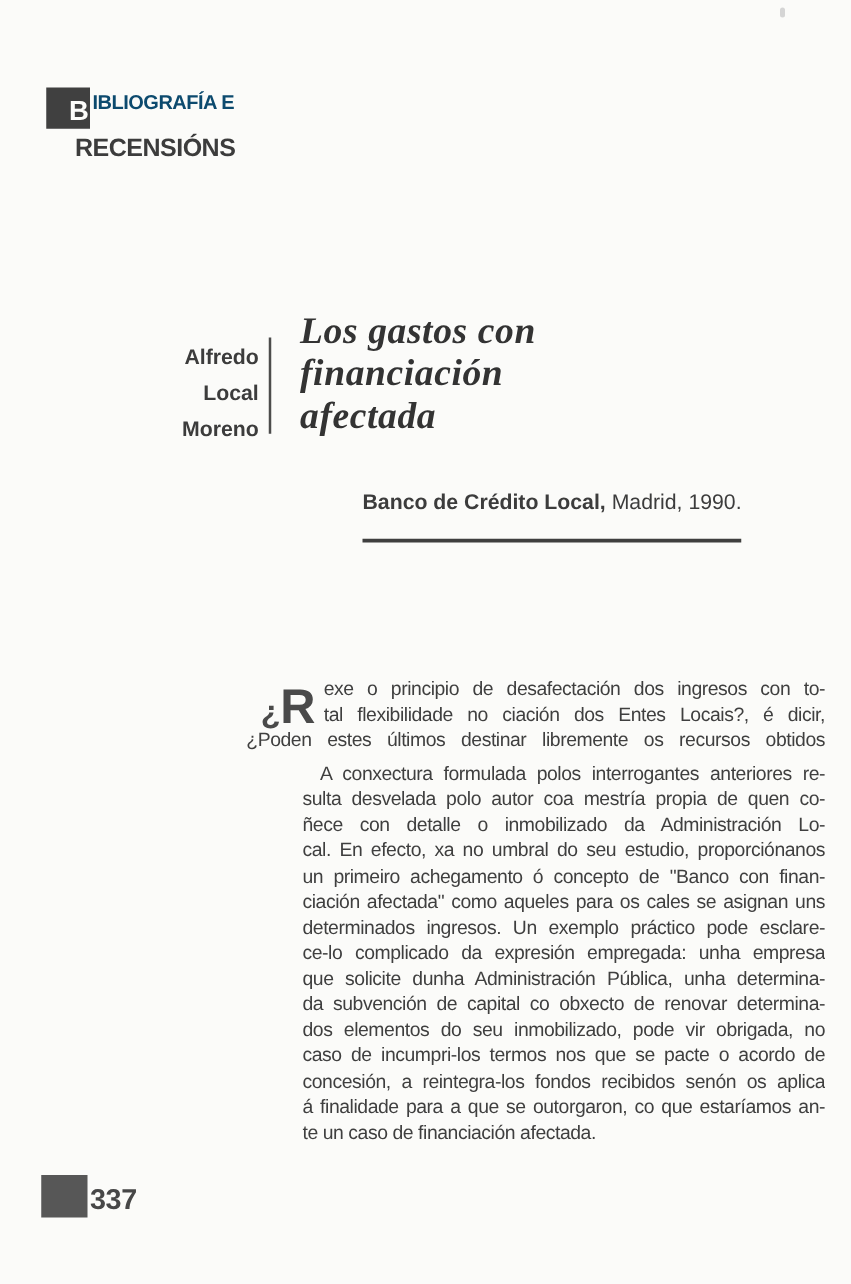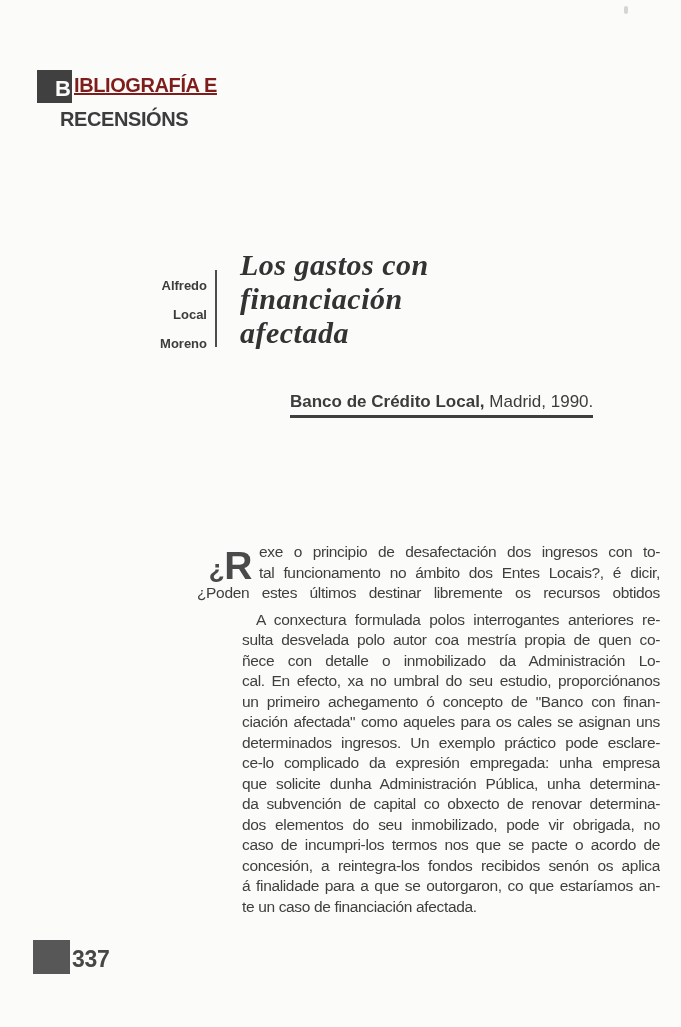--- a/index.html
+++ b/index.html
@@ -15,49 +15,49 @@
   .mast-square {
     position:absolute; left:37px; top:70px; width:35px; height:33px;
     background:#404040;
   }
   .mast-b {
     position:absolute; right:1px; bottom:3px;
     font-weight:bold; font-size:22px; line-height:22px; color:#fcfcfa;
   }
   .mast-line1 {
     position:absolute; left:74px; top:74px;
-    font-weight:bold; font-size:20px; letter-spacing:-0.4px; color:#7f1d1d;text-decoration:underline;
+    font-weight:bold; font-size:16px; letter-spacing:-0.4px; color:#0c4a6e;
   }
   .mast-line2 {
     position:absolute; left:60px; top:108px;
     font-weight:bold; font-size:20px; letter-spacing:-0.4px; color:#3c3c3c;
   }
 
   
   .authors {
     position:absolute; left:95px; top:271px; width:112px;
-    text-align:right; font-weight:bold; font-size:13px; line-height:29px;
+    text-align:right; font-weight:bold; font-size:17px; line-height:29px;
     color:#3c3c3c;
   }
   .author-rule {
     position:absolute; left:215px; top:270px; width:2px; height:77px;
     background:#4c4c4c;
   }
   .book-title {
     position:absolute; left:240px; top:248px; width:378px;
     text-align:left;
     font-family:"Liberation Serif", serif; font-style:italic; font-weight:bold;
     font-size:30px; line-height:34px; letter-spacing:0.5px; color:#333;
   }
 
   
   .citation {
     position:absolute; left:290px; top:391px;
     font-size:17px; line-height:22px; color:#3c3c3c;
-    border-bottom:3px solid #3f3f3f; padding-bottom:2px;
+    border-bottom:3px solid #3f3f3f; padding-bottom:18px;
     white-space:nowrap;
   }
   .cite-bold { font-weight:bold; }
 
   
   .bodytext {
     position:absolute; left:197px; top:542px; width:463px;
     font-size:15.5px; letter-spacing:-0.35px; color:#3f3f3f;
   }
   .bline { height:20.5px; line-height:20.5px; overflow:hidden; }
@@ -117,21 +117,21 @@
 
   <div class="citation"><span class="cite-bold">Banco de Crédito Local,</span><span> Madrid, 1990.</span></div>
 
   <div class="bodytext">
     <div class="para1">
       <span class="dropcap">
           <span class="dc-q">¿</span>
           <span class="dc-r">R</span>
         </span>
       <div class="bline j">exe o principio de desafectación dos ingresos con to-</div>
-      <div class="bline j">tal funcionamento no ámbito dos Entes Locais?, é dicir,</div>
+      <div class="bline j">tal flexibilidade no ciación dos Entes Locais?, é dicir,</div>
       <div class="bline j">¿Poden estes últimos destinar libremente os recursos obtidos</div>
     </div>
     <div class="para2">
       <div class="bline j indent">A conxectura formulada polos interrogantes anteriores re-</div>
       <div class="bline j">sulta desvelada polo autor coa mestría propia de quen co-</div>
       <div class="bline j">ñece con detalle o inmobilizado da Administración Lo-</div>
       <div class="bline j">cal. En efecto, xa no umbral do seu estudio, proporciónanos</div>
       <div class="bline j">un primeiro achegamento ó concepto de "Banco con finan-</div>
       <div class="bline j">ciación afectada" como aqueles para os cales se asignan uns</div>
       <div class="bline j">determinados ingresos. Un exemplo práctico pode esclare-</div>

